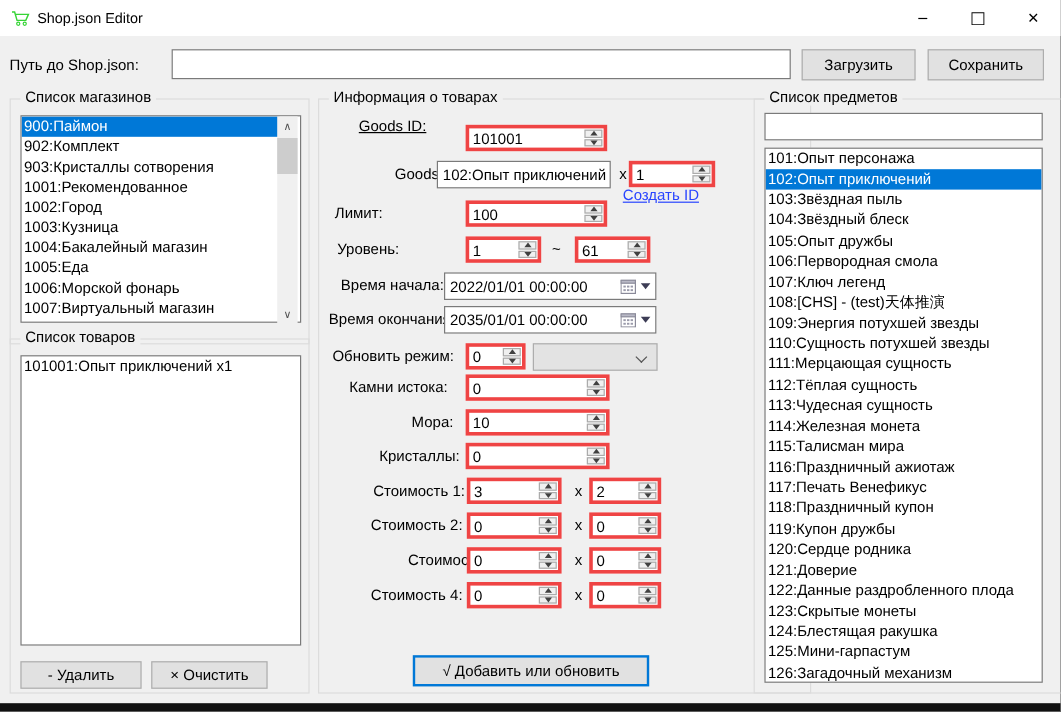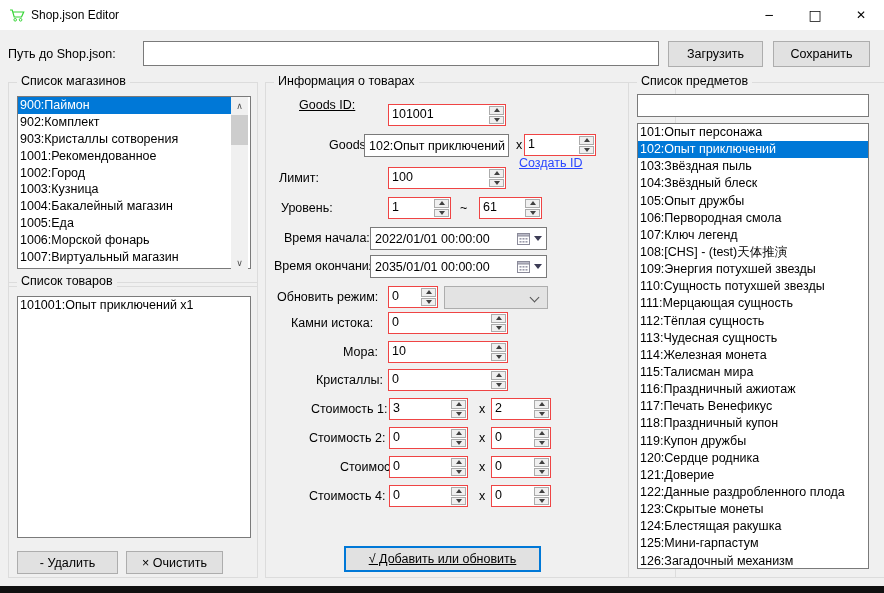--- a/index.html
+++ b/index.html
@@ -42,21 +42,21 @@
   .sbar{position:absolute;top:0;right:0;bottom:0;width:17px;background:#f0f0f0;}
   .sarrow{position:absolute;left:0;width:17px;height:17px;display:flex;align-items:center;
           justify-content:center;font-size:9px;color:#505050;}
   .sarrow.up{top:0;} .sarrow.dn{bottom:0;}
   .thumb{position:absolute;left:0;width:17px;background:#cdcdcd;}
   
   .del-btn{position:absolute;left:8px;top:268px;width:101px;height:23px;}
   .clear-btn{position:absolute;left:117px;top:268px;width:97px;height:23px;}
   
   .flabel{position:absolute;white-space:nowrap;}
-  .spin{position:absolute;display:flex;background:#fff;border:1px solid #ef4444;height:22px;box-sizing:border-box;}
+  .spin{position:absolute;display:flex;background:#fff;border:3px solid #ef4444;height:22px;box-sizing:border-box;}
   .spinval{flex:1;padding:2px 3px 0 3px;overflow:hidden;white-space:nowrap;}
   .arrows{display:flex;flex-direction:column;width:15px;margin:1px;gap:1px;}
   .ab{flex:1;background:#f0f0f0;border:1px solid #ababab;box-sizing:border-box;display:flex;
       align-items:center;justify-content:center;}
   .ab i{display:block;width:0;height:0;border-left:3px solid transparent;border-right:3px solid transparent;}
   .ab.up i{border-bottom:4px solid #404040;}
   .ab.dn i{border-top:4px solid #404040;}
   .dtp{position:absolute;display:flex;align-items:center;background:#fff;border:1px solid #7a7a7a;
        height:23px;box-sizing:border-box;padding:0 4px;}
   .dval{flex:1;white-space:nowrap;overflow:hidden;}
@@ -79,21 +79,21 @@
   .l-end{left:8px;top:176px;} .c-end{left:104px;top:172px;width:177px;}
   .l-refresh{left:11px;top:207px;} .c-refresh{left:122px;top:203px;width:50px;}
   .c-refreshcombo{left:178px;top:203px;width:104px;}
   .l-primo{left:25px;top:233px;} .c-primo{left:122px;top:229px;width:120px;}
   .l-mora{left:77px;top:262px;} .c-mora{left:122px;top:258px;width:120px;}
   .l-crystal{left:50px;top:290px;} .c-crystal{left:122px;top:286px;width:120px;}
   .l-cost1{left:45px;top:319px;text-align:center;} .c-c1a{left:123px;top:315px;width:79px;} .l-x1{left:213px;top:319px;} .c-c1b{left:225px;top:315px;width:60px;}
   .l-cost2{left:43px;top:348px;} .c-c2a{left:123px;top:344px;width:79px;} .l-x2{left:213px;top:348px;} .c-c2b{left:225px;top:344px;width:60px;}
   .l-cost3{left:34px;top:377px;margin-left:40px;} .c-c3a{left:123px;top:373px;width:79px;} .l-x3{left:213px;top:377px;} .c-c3b{left:225px;top:373px;width:60px;}
   .l-cost4{left:43px;top:406px;} .c-c4a{left:123px;top:402px;width:79px;} .l-x4{left:213px;top:406px;} .c-c4b{left:225px;top:402px;width:60px;}
-  .submit-btn{position:absolute;left:78px;top:463px;width:197px;height:26px;border:2px solid #0078d7;text-decoration:underline;}
+  .submit-btn{position:absolute;left:78px;top:463px;width:197px;height:26px;border:2px solid #0078d7;}
   
   .search-input{position:absolute;left:8px;top:11px;width:232px;height:23px;}
   .bottom-edge{position:absolute;left:0;bottom:0;width:884px;height:7px;background:#101010;}
 </style>
 </head>
 <body>
 
 <div class="window">
 
   <div class="titlebar">

